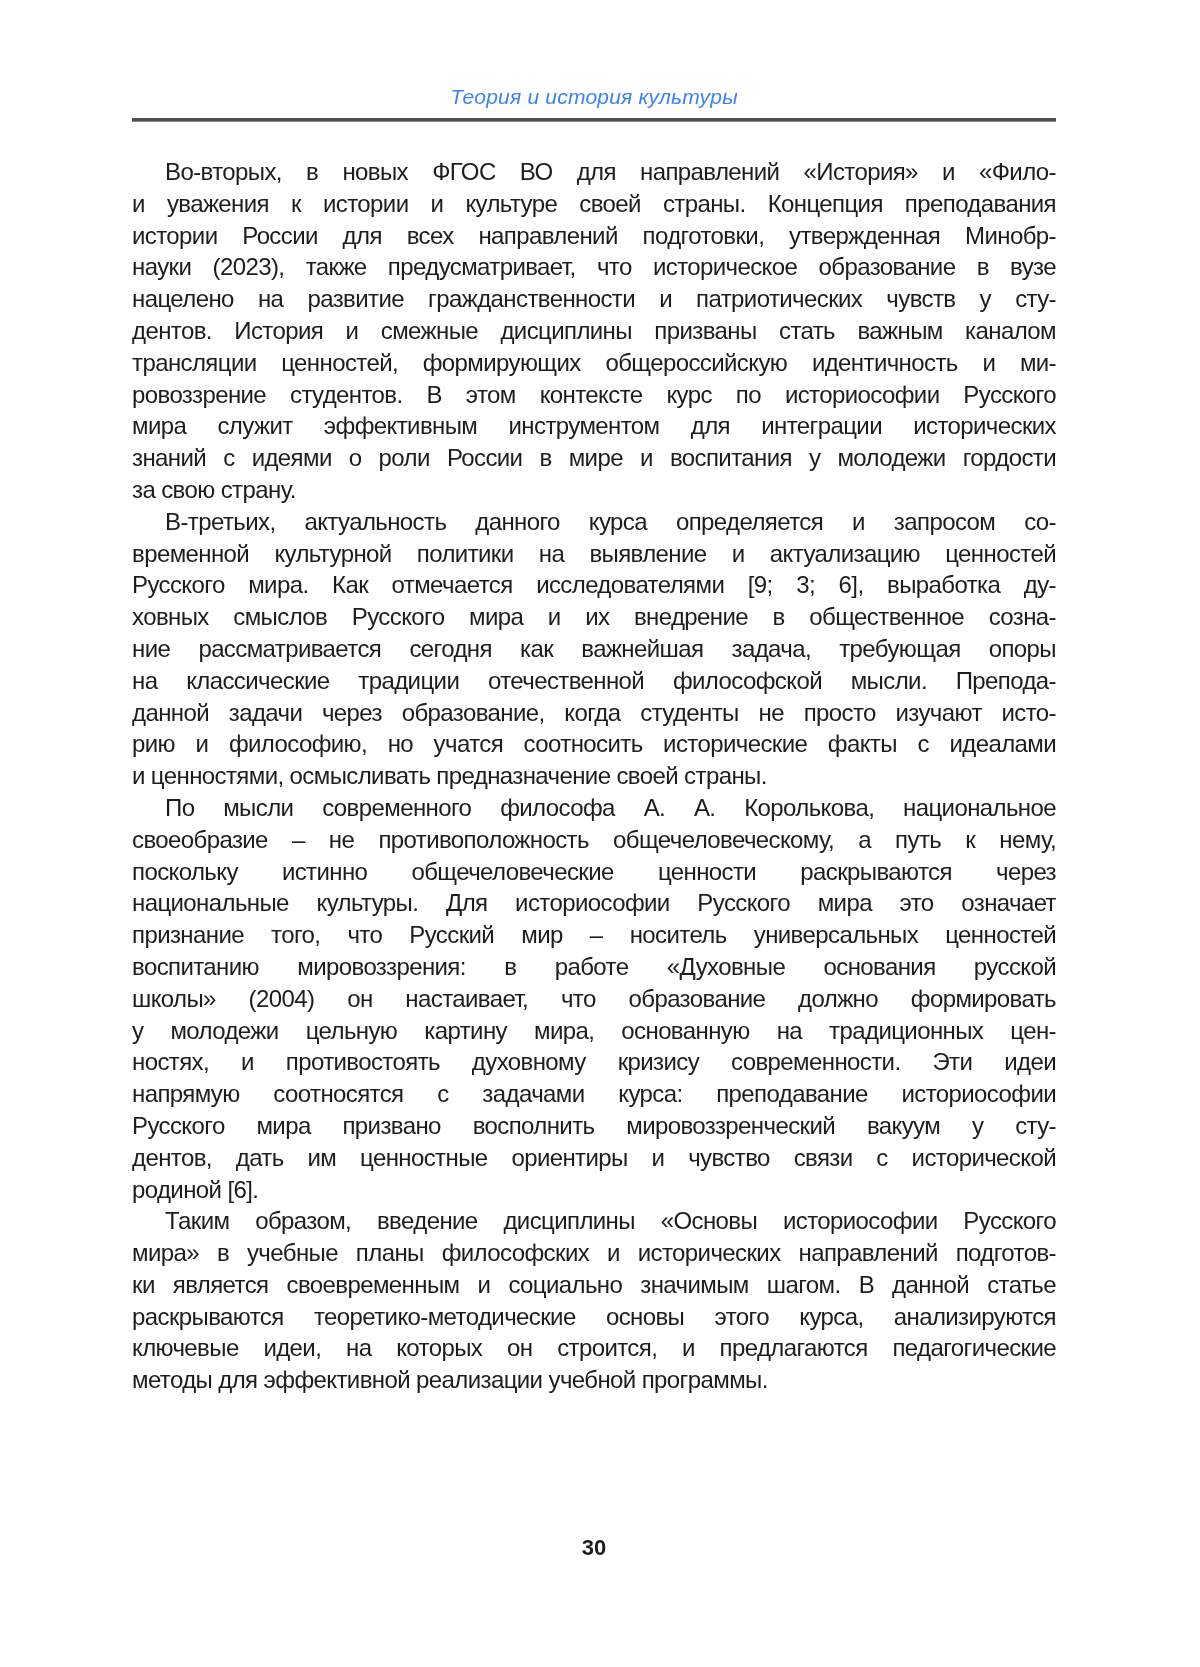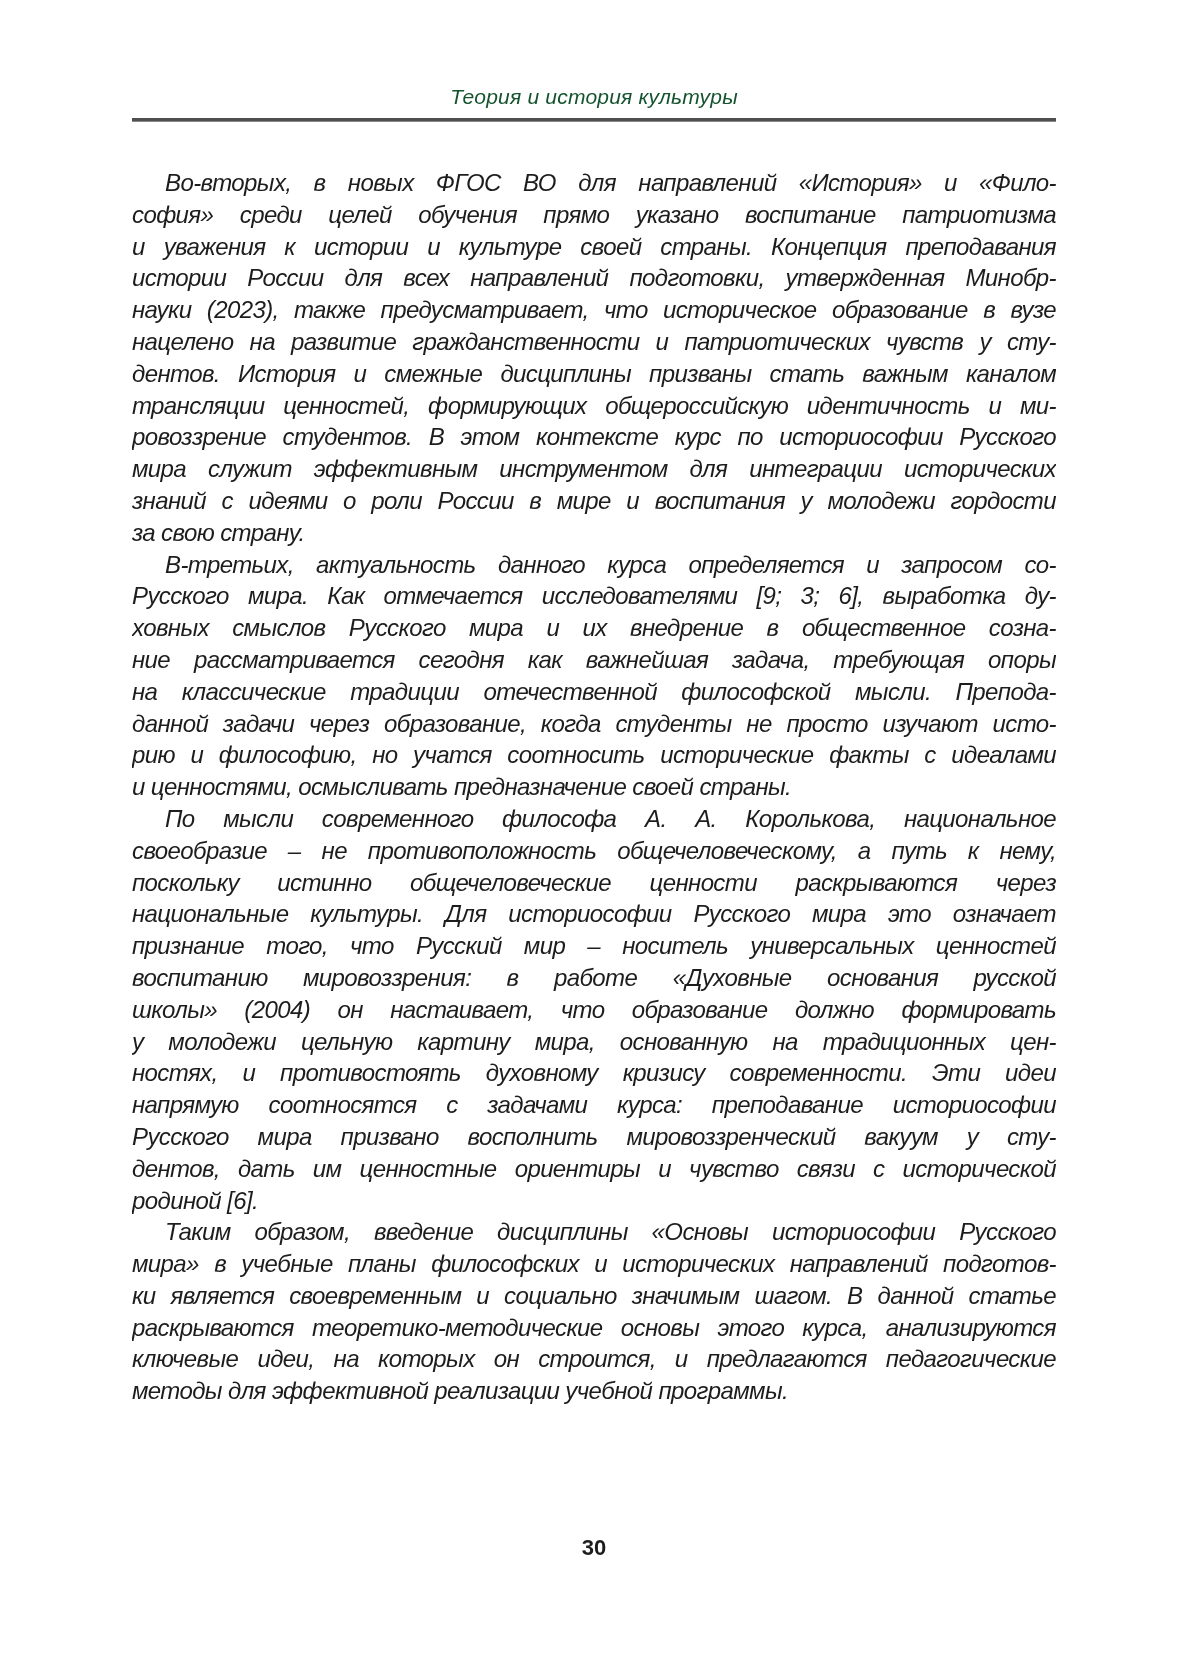--- a/index.html
+++ b/index.html
@@ -18,40 +18,39 @@
   .running-head {
     position: absolute;
     top: 84px;
     left: 132px;
     width: 924px;
     text-align: center;
     font-style: italic;
     font-size: 21px;
     line-height: 26px;
     letter-spacing: 0.2px;
-    color: #14532d;
+    color: #3b82f6;
   }
   .header-rule {
     position: absolute;
     top: 118px;
     left: 132px;
     width: 924px;
     height: 3px;
     background: #4f4f4f;
     border-bottom: 1px solid #8a8a8a;
   }
   .article-body {
     position: absolute;
-    top: 167px;
+    top: 156px;
     left: 132px;
     width: 924px;
     color: #1d1d1d;
     font-size: 24px;
     letter-spacing: -0.6px;
-    font-style: italic;
   }
   .paragraph { margin: 0; }
   .line {
     height: 31.8px;
     line-height: 31.8px;
     overflow: hidden;
     text-align: justify;
     text-align-last: justify;
     white-space: normal;
   }
@@ -71,34 +70,34 @@
 </style>
 </head>
 <body>
 
 <div class="page">
   <div class="running-head">Теория и история культуры</div>
   <div class="header-rule"></div>
   <main class="article-body">
       <div class="paragraph">
         <div class="line first">Во-вторых, в новых ФГОС ВО для направлений «История» и «Фило-</div>
-        <div class="line">софия» среди целей обучения прямо указано воспитание патриотизма</div>
         <div class="line">и уважения к истории и культуре своей страны. Концепция преподавания</div>
         <div class="line">истории России для всех направлений подготовки, утвержденная Минобр-</div>
         <div class="line">науки (2023), также предусматривает, что историческое образование в вузе</div>
         <div class="line">нацелено на развитие гражданственности и патриотических чувств у сту-</div>
         <div class="line">дентов. История и смежные дисциплины призваны стать важным каналом</div>
         <div class="line">трансляции ценностей, формирующих общероссийскую идентичность и ми-</div>
         <div class="line">ровоззрение студентов. В этом контексте курс по историософии Русского</div>
         <div class="line">мира служит эффективным инструментом для интеграции исторических</div>
         <div class="line">знаний с идеями о роли России в мире и воспитания у молодежи гордости</div>
         <div class="line plast">за свою страну.</div>
       </div>
       <div class="paragraph">
         <div class="line first">В-третьих, актуальность данного курса определяется и запросом со-</div>
+        <div class="line">временной культурной политики на выявление и актуализацию ценностей</div>
         <div class="line">Русского мира. Как отмечается исследователями [9; 3; 6], выработка ду-</div>
         <div class="line">ховных смыслов Русского мира и их внедрение в общественное созна-</div>
         <div class="line">ние рассматривается сегодня как важнейшая задача, требующая опоры</div>
         <div class="line">на классические традиции отечественной философской мысли. Препода-</div>
         <div class="line">данной задачи через образование, когда студенты не просто изучают исто-</div>
         <div class="line">рию и философию, но учатся соотносить исторические факты с идеалами</div>
         <div class="line plast">и ценностями, осмысливать предназначение своей страны.</div>
       </div>
       <div class="paragraph">
         <div class="line first">По мысли современного философа А. А. Королькова, национальное</div>

